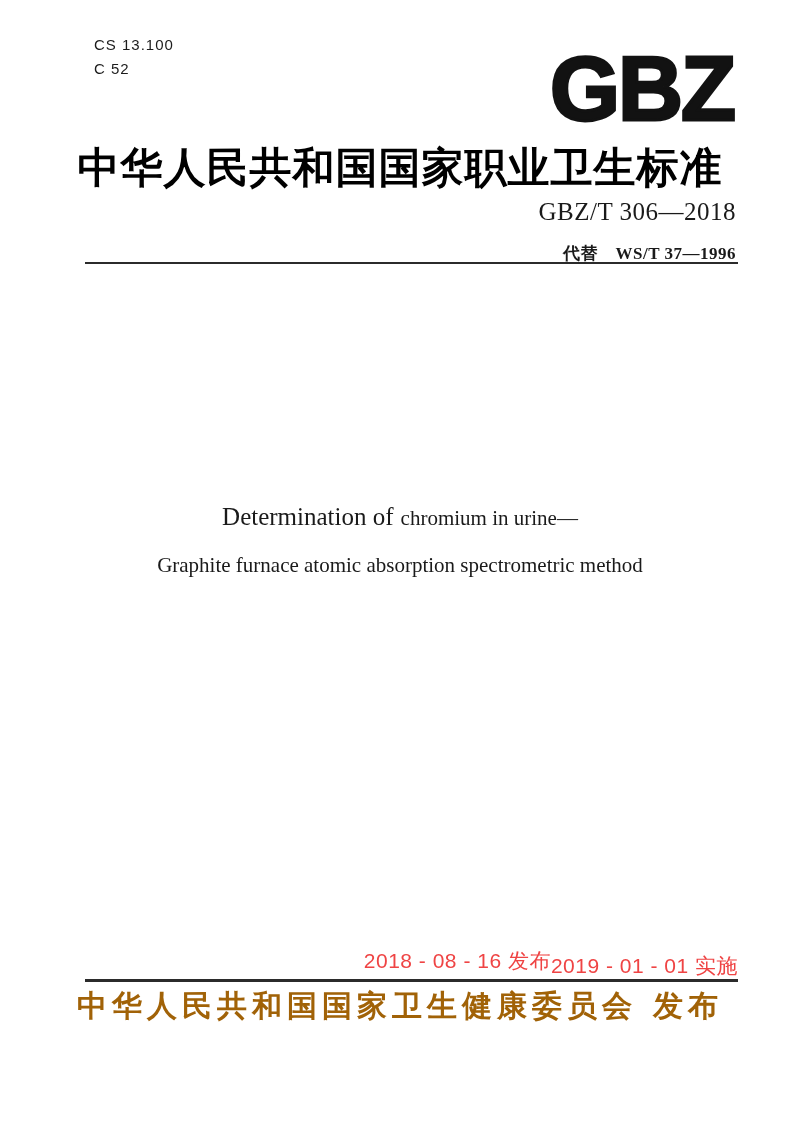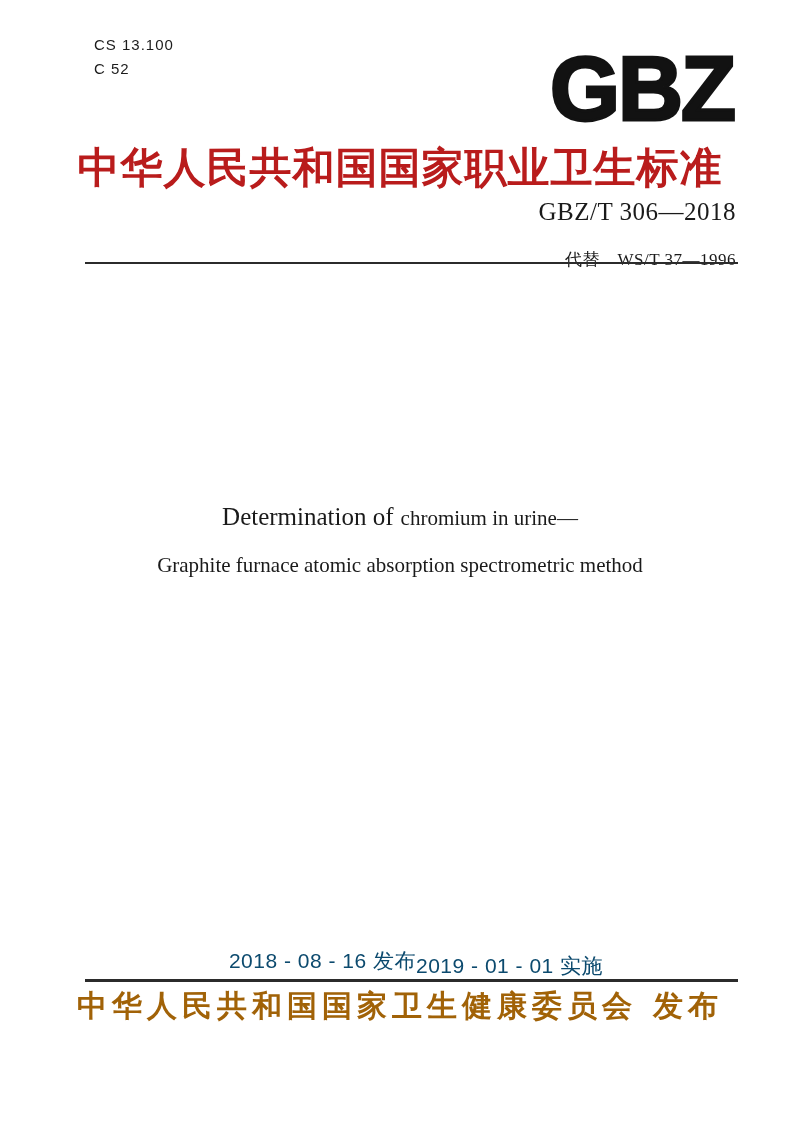--- a/index.html
+++ b/index.html
@@ -30,31 +30,31 @@
     font-size: 90px; line-height: 1; font-weight: bold;
     letter-spacing: -2px; color: #121212;
     -webkit-text-stroke: 3px #121212;
   }
 
   
   .header-title {
     position: absolute; left: 0; right: 0; top: 140px;
     text-align: center;
     font-size: 42px; font-weight: bold; letter-spacing: 1px;
-    color: #b91c1c; white-space: nowrap;
+    color: #000000; white-space: nowrap;
   }
 
   
   .std-block {
     position: absolute; right: 64px; top: 198px;
     text-align: right; color: #1a1a1a;
     font-family: "Liberation Serif", serif;
   }
   .std-number { font-size: 25px; letter-spacing: 0.5px; line-height: 28px; }
-  .std-replaces { font-size: 17px; letter-spacing: 0.5px; margin-top: 22px; }
+  .std-replaces { font-size: 17px; letter-spacing: 0.5px; margin-top: 16px; font-weight: bold; }
 
   .rule { position: absolute; left: 85px; right: 62px; background: #2b2b2b; }
   .rule-top { top: 262px; height: 2px; }
   .rule-bottom { top: 979px; height: 3px; }
 
   
   .title-zh {
     position: absolute; left: 0; right: 0; top: 431px;
     text-align: center; white-space: nowrap;
     font-size: 37px; font-weight: bold; color: #101010;
@@ -68,22 +68,22 @@
   .en-secondary { font-size: 21px; }
   .title-en-2 {
     position: absolute; left: 0; right: 0; top: 553px;
     text-align: center; color: #1a1a1a;
     font-family: "Liberation Serif", serif; font-size: 21px;
   }
 
   
   .dates-row {
     position: absolute; left: 94px; right: 62px; top: 947px;
-    display: flex; justify-content: center; align-items: flex-start;
-    font-size: 21px; color: #0c4a6e; letter-spacing: 0.5px;
+    display: flex; justify-content: flex-end; align-items: flex-start;
+    font-size: 21px; color: #ef4444; letter-spacing: 0.5px;
     white-space: nowrap;
   }
   .impl-date { margin-top: 5px; }
 
   
   .publisher-line {
     position: absolute; left: 0; right: 0; top: 986px;
     text-align: center; white-space: nowrap;
     font-size: 30px; font-weight: bold; letter-spacing: 5px;
     color: #a16207;

